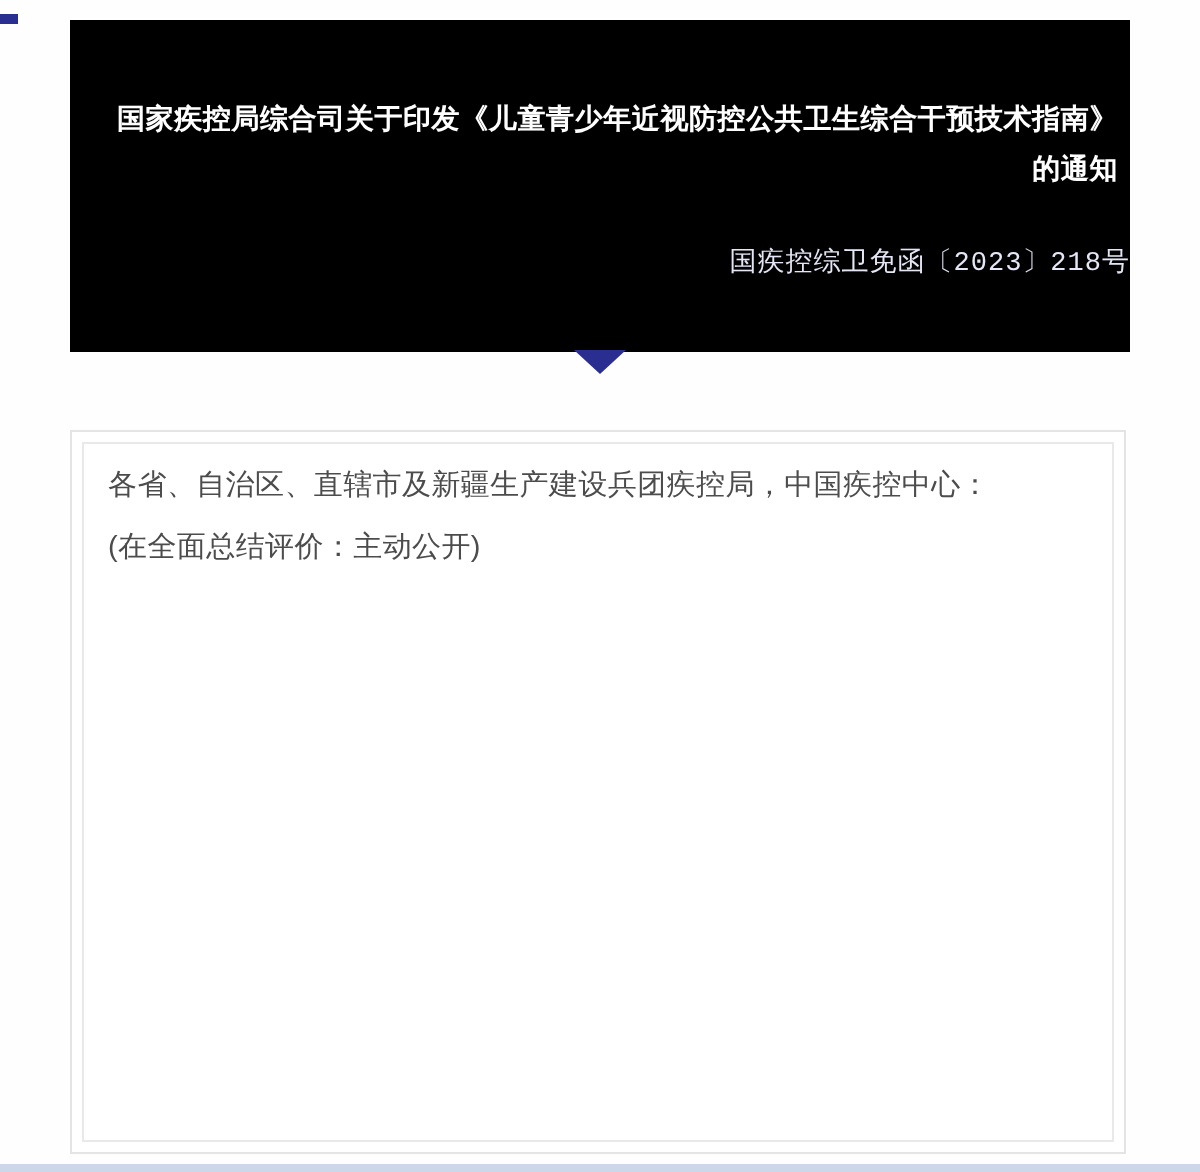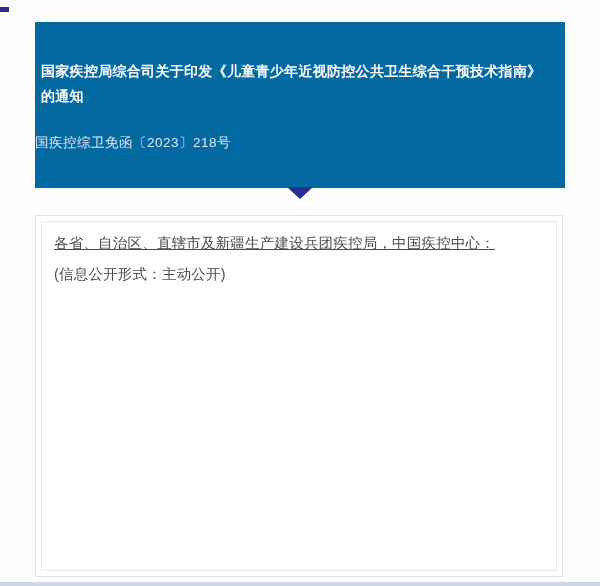--- a/index.html
+++ b/index.html
@@ -22,41 +22,42 @@
     top: 7px;
     width: 9px;
     height: 5px;
     background: #2a2e90;
   }
 
   
   .banner {
     position: absolute;
     left: 35px;
-    top: 22px;
+    top: 10px;
     width: 530px;
     height: 166px;
-    background: #0369a1;
+    background: #000000;
     color: #ffffff;
-    text-align: left;
+    text-align: right;
     box-sizing: border-box;
     padding-top: 37px;
   }
   .banner-title {
     font-weight: bold;
     font-size: 14px;
     line-height: 25px;
     letter-spacing: 0.3px;
     margin: 0 6px;
   }
   .banner-docnum {
     margin-top: 25px;
     font-size: 13.5px;
     letter-spacing: 0.5px;
     color: #e4e6f5;
+    font-family: Liberation Mono, monospace;
   }
   .banner-arrow {
     position: absolute;
     left: 50%;
     bottom: -11px;
     margin-left: -13px;
     width: 0;
     height: 0;
     border-left: 13px solid transparent;
     border-right: 13px solid transparent;
@@ -81,21 +82,20 @@
     box-sizing: border-box;
     padding: 5px 12px 0 12px;
     font-size: 14.5px;
     line-height: 33px;
     color: #4c4c4c;
     letter-spacing: 0.2px;
     overflow: hidden;
   }
   .salutation {
     margin: 0;
-    text-decoration: underline;
   }
   .body-paragraph {
     margin: 0;
     text-indent: 2em;
     text-align: justify;
   }
   .sign-line {
     margin: 0;
     text-align: right;
     line-height: 30px;
@@ -127,17 +127,17 @@
     <span>国家疾控局综合司关于印发《儿童青少年近视防控公共卫生综合干预技术指南》</span><br>
     <span>的通知</span>
   </div>
   <div class="banner-docnum">国疾控综卫免函〔2023〕218号</div>
   <div class="banner-arrow"></div>
 </header>
 
 <main class="card-outer">
   <div class="card-inner">
     <p class="salutation">各省、自治区、直辖市及新疆生产建设兵团疾控局，中国疾控中心：</p>
-    <p class="disclosure-line">(信息公开形式：主动公开)</p>
+    <p class="disclosure-line">(在全面总结评价：主动公开)</p>
   </div>
 </main>
 
 <div class="bottom-strip"></div>
 
 </body></html>

